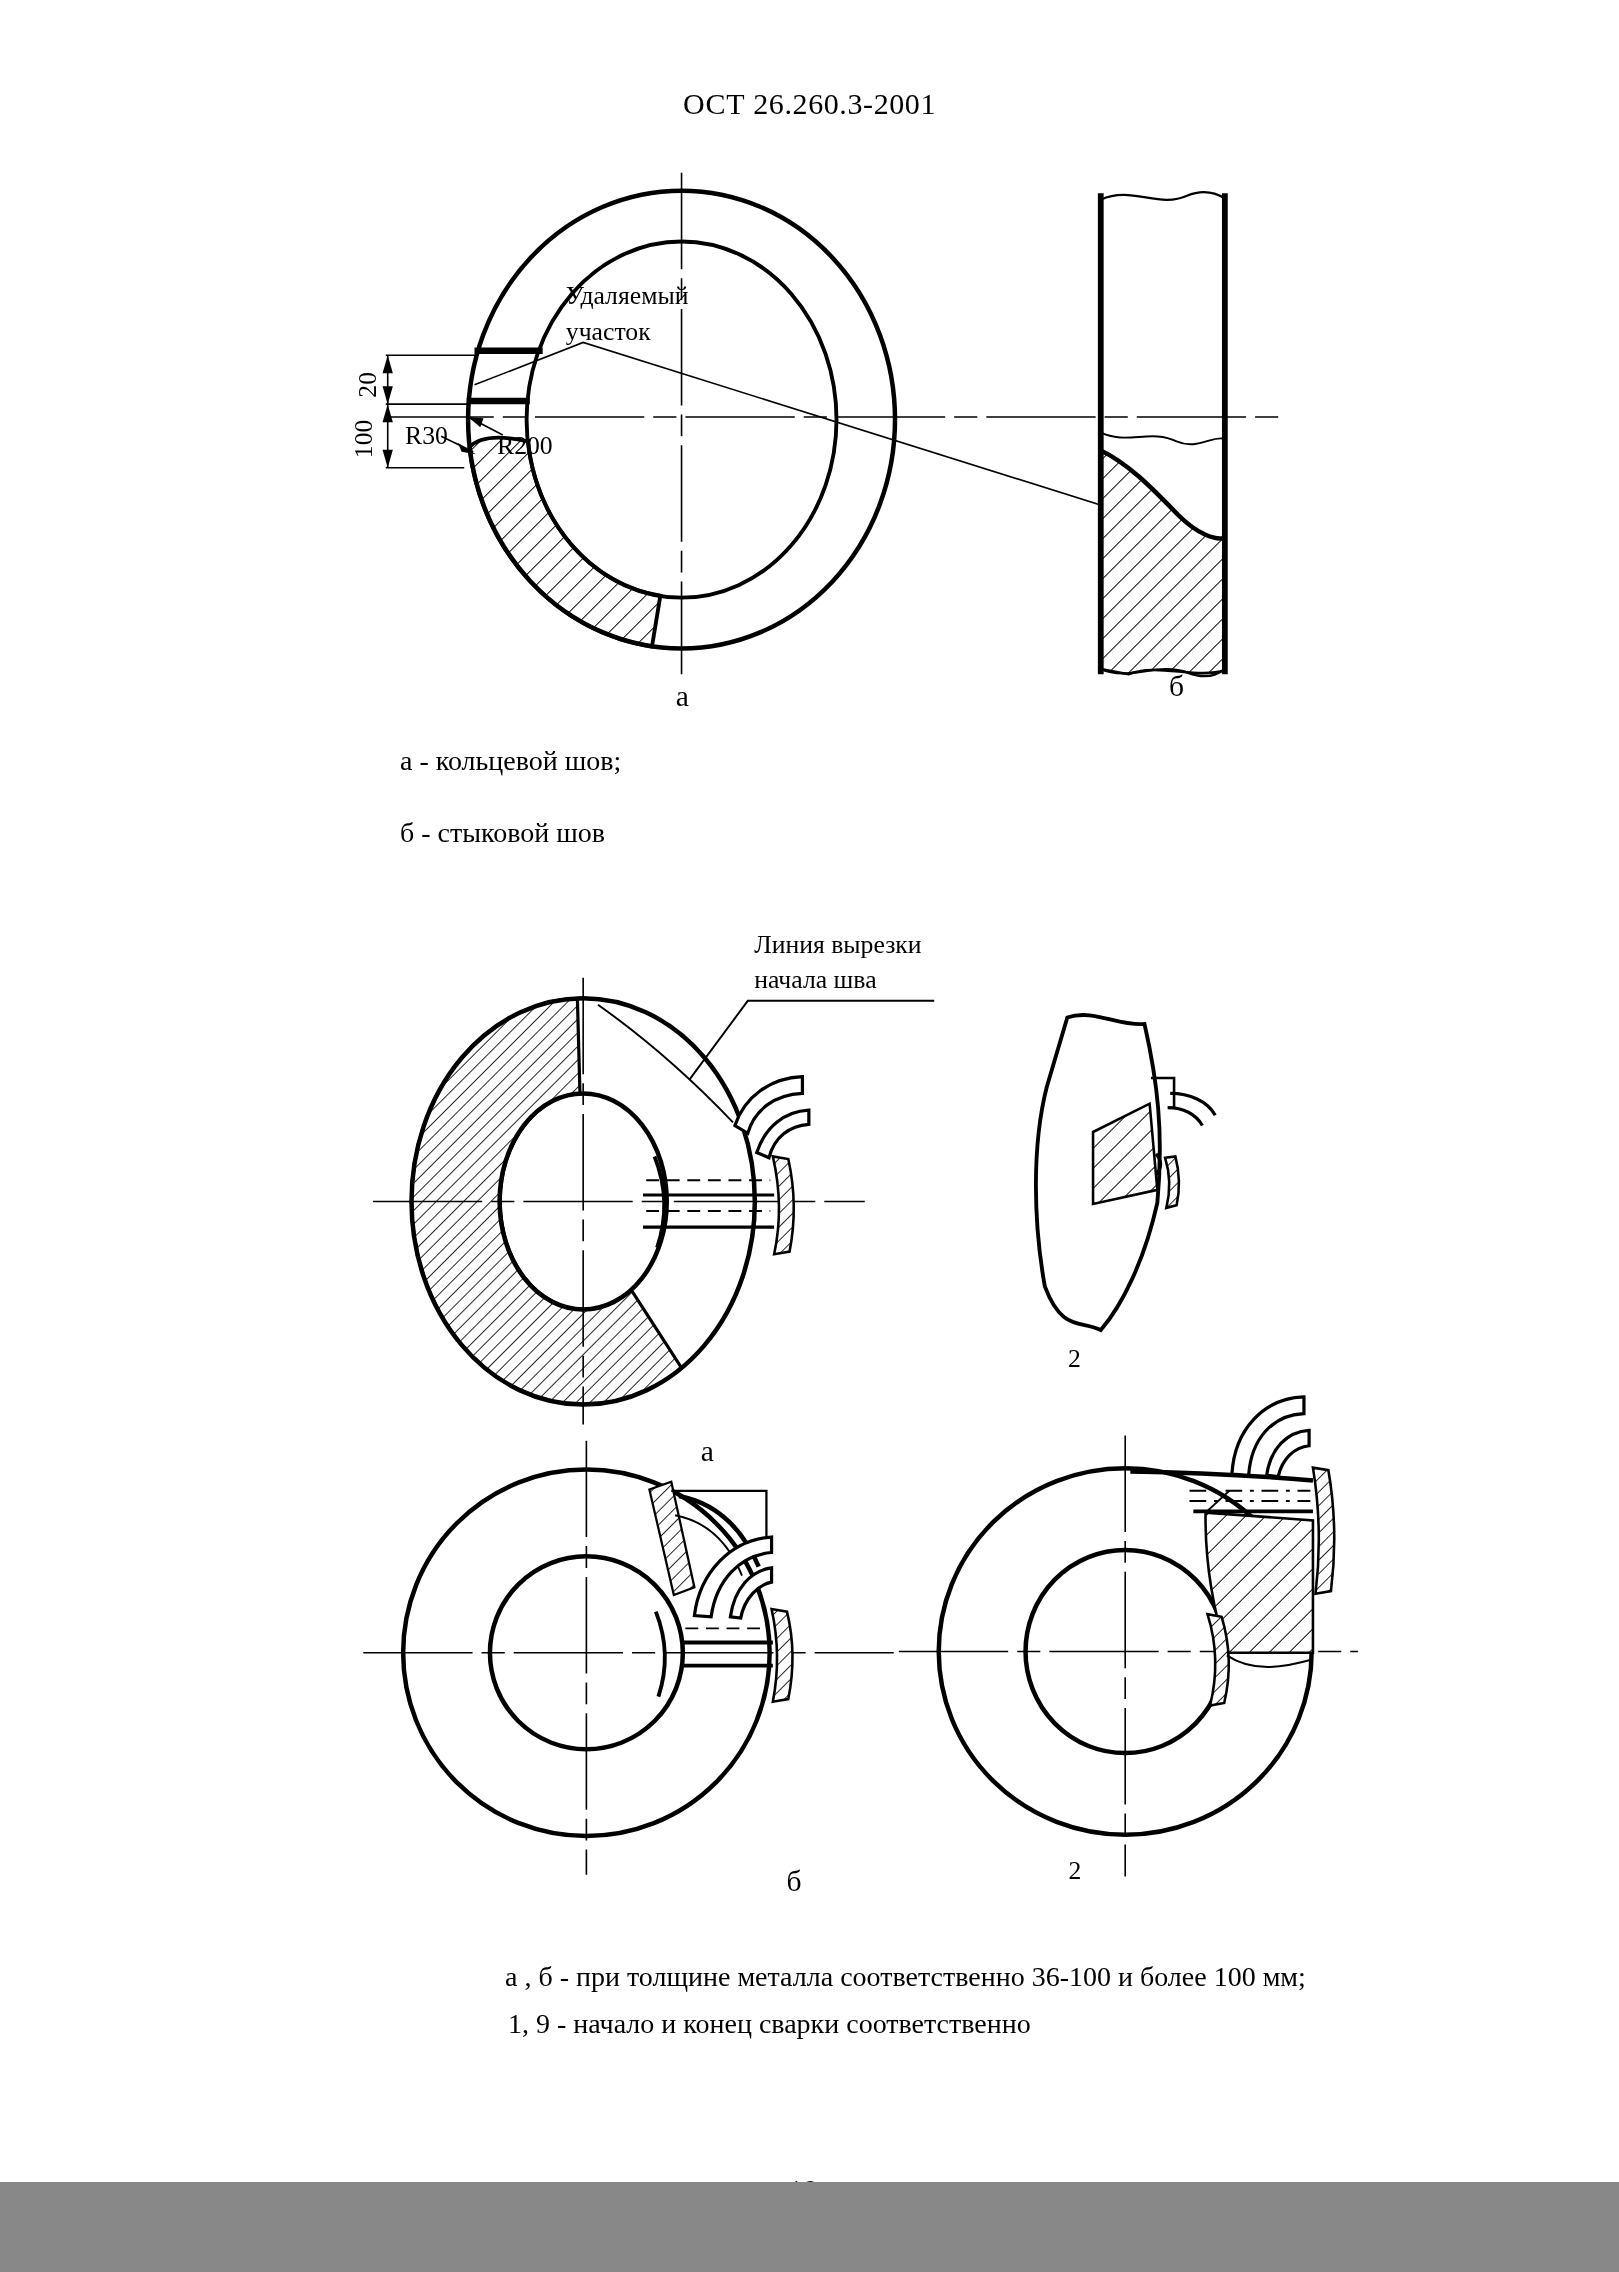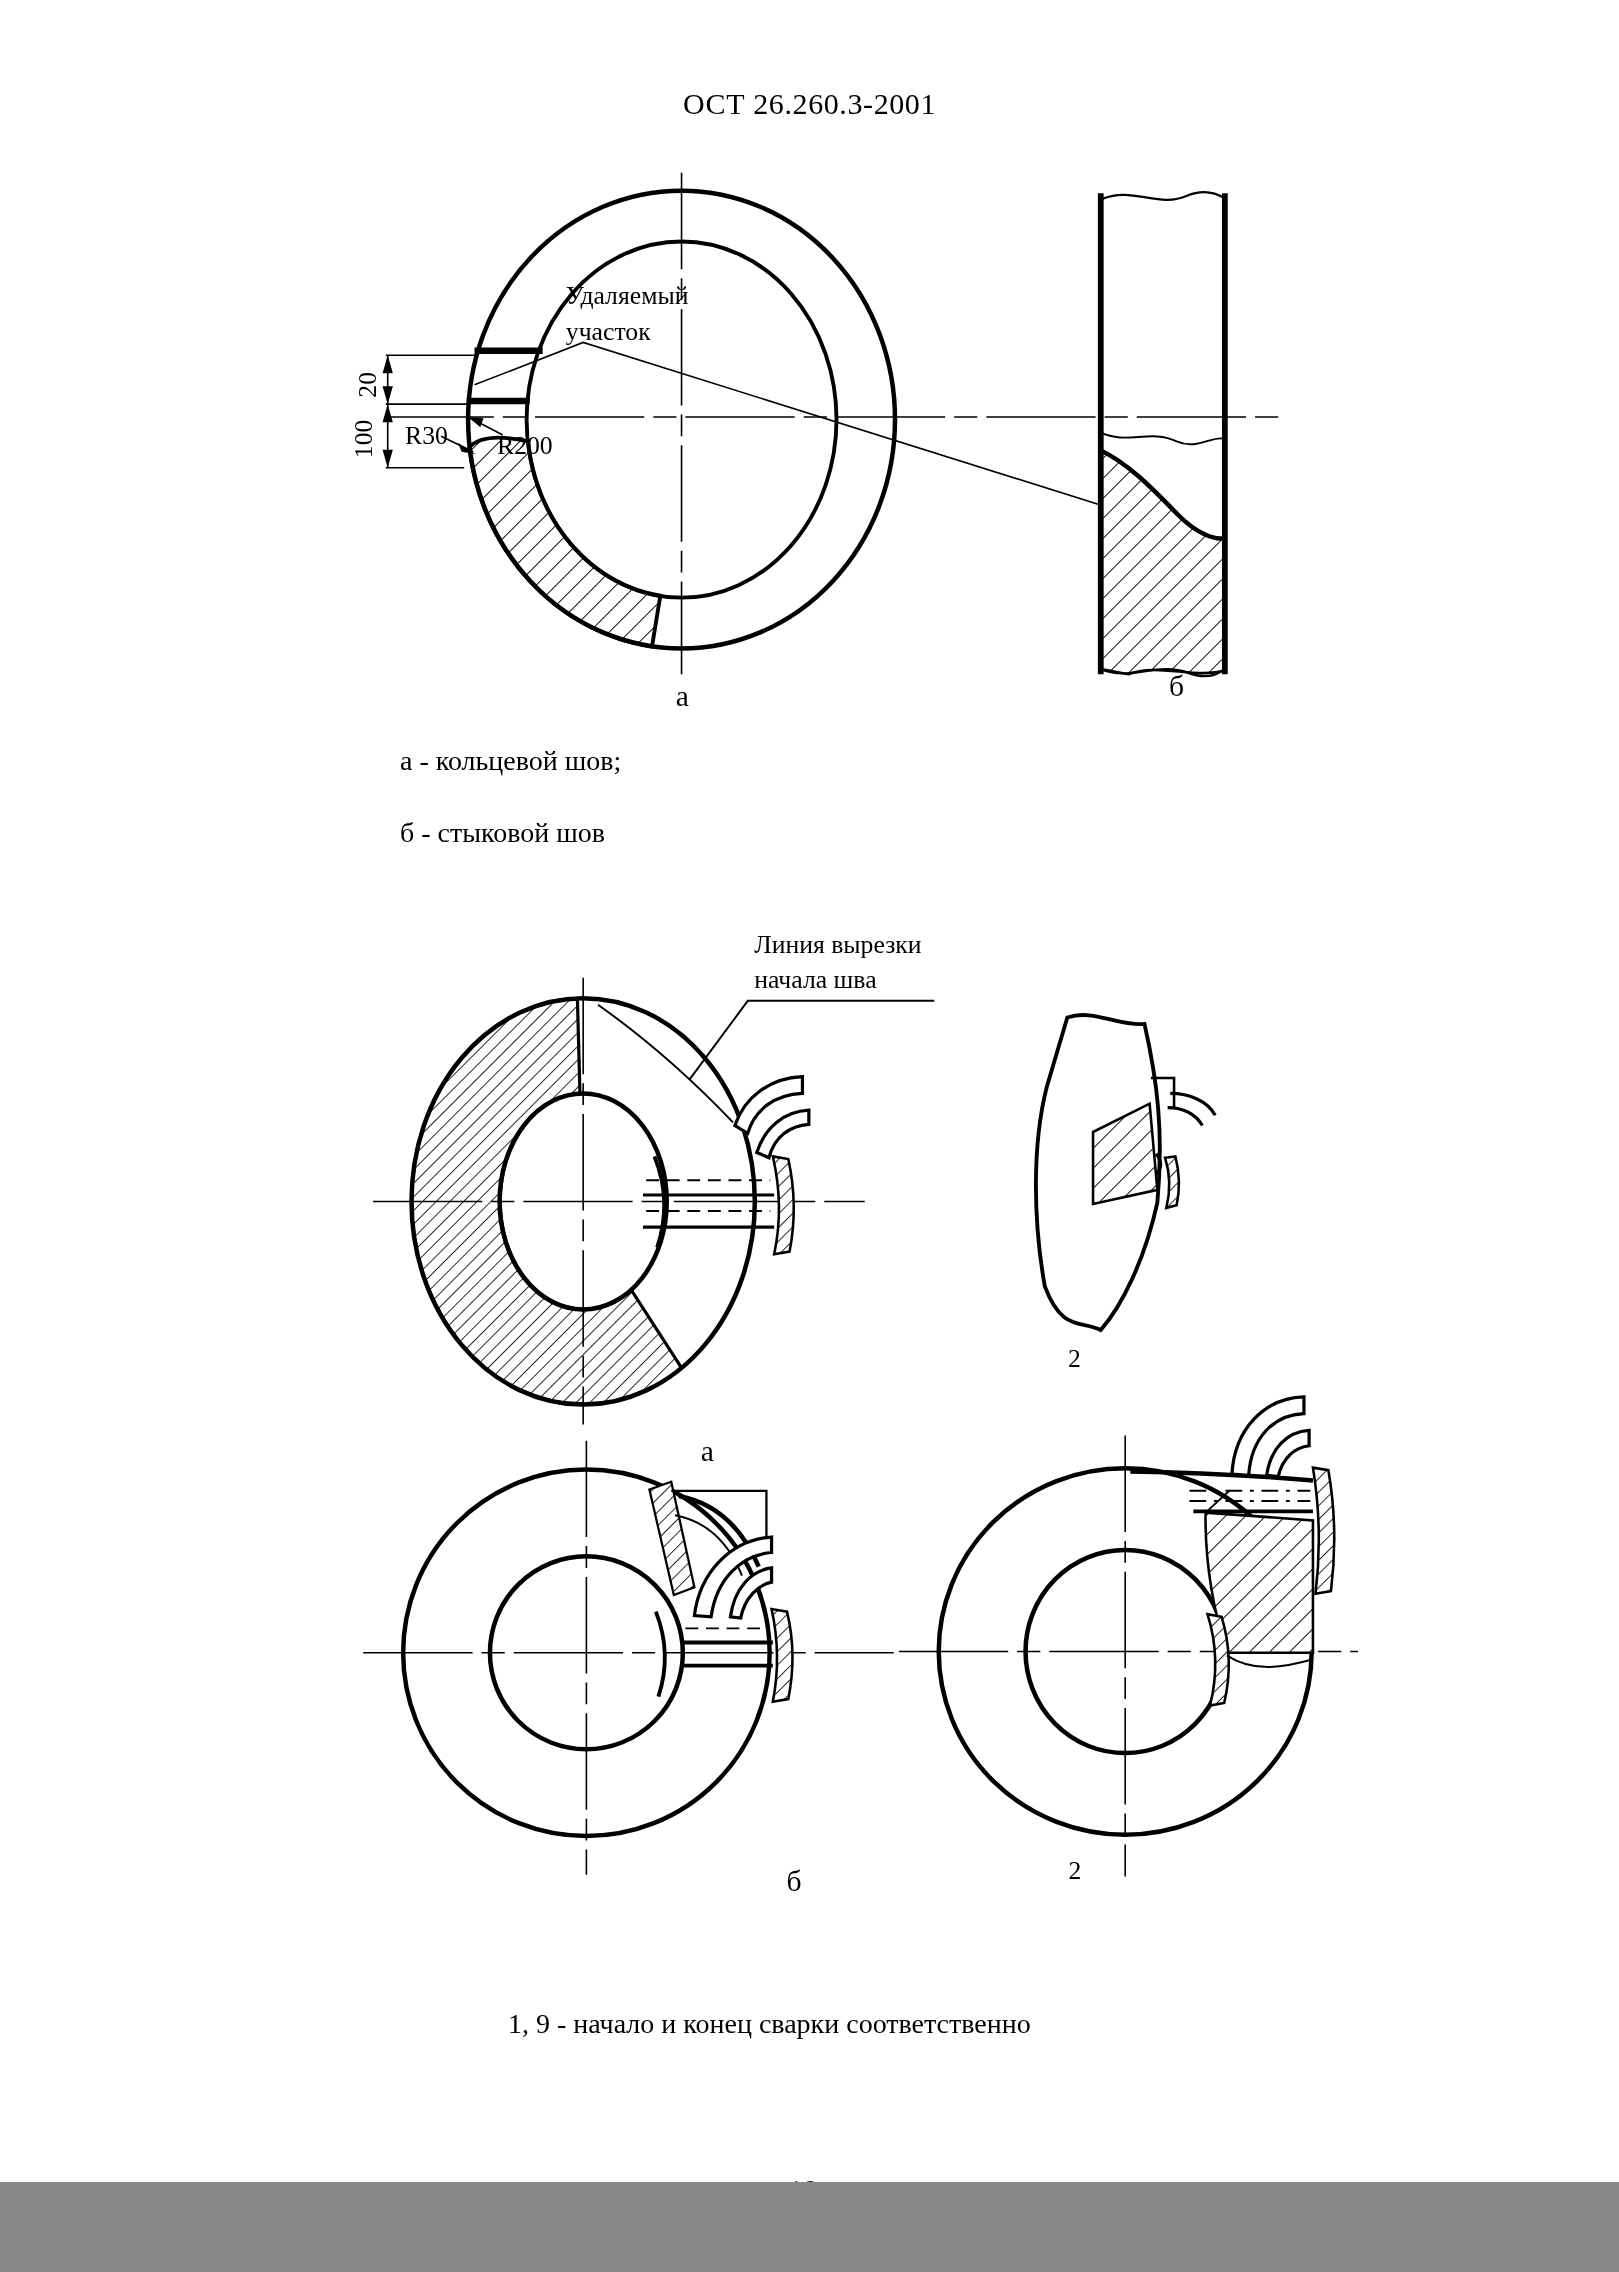--- a/index.html
+++ b/index.html
@@ -188,18 +188,19 @@
       <text class="flabel" x="1100" y="2272" text-anchor="middle">а</text>
       <text class="flabel" x="1235" y="2940" text-anchor="middle">б</text>
       <text class="slabel" x="1671" y="2125" text-anchor="middle">2</text>
       <text class="slabel" x="1672" y="2922" text-anchor="middle">2</text>
     </g>
   </svg>
 
   <div class="abs cap" style="left:400px;top:747px;">а - кольцевой шов;</div>
   <div class="abs cap" style="left:400px;top:790px;margin-top:29px;">б - стыковой шов</div>
 
+  <div class="abs cap" style="left:505px;top:1963px;">а , б -  при толщине металла соответственно 36-100 и более 100 мм;</div>
   <div class="abs cap" style="left:508px;top:2010px;">1, 9 -  начало и конец сварки соответственно</div>
 
   <div class="abs pnum" style="left:788px;top:2175px;width:58px;text-align:left;">19</div>
 
 </div>
 
 
 </body></html>

